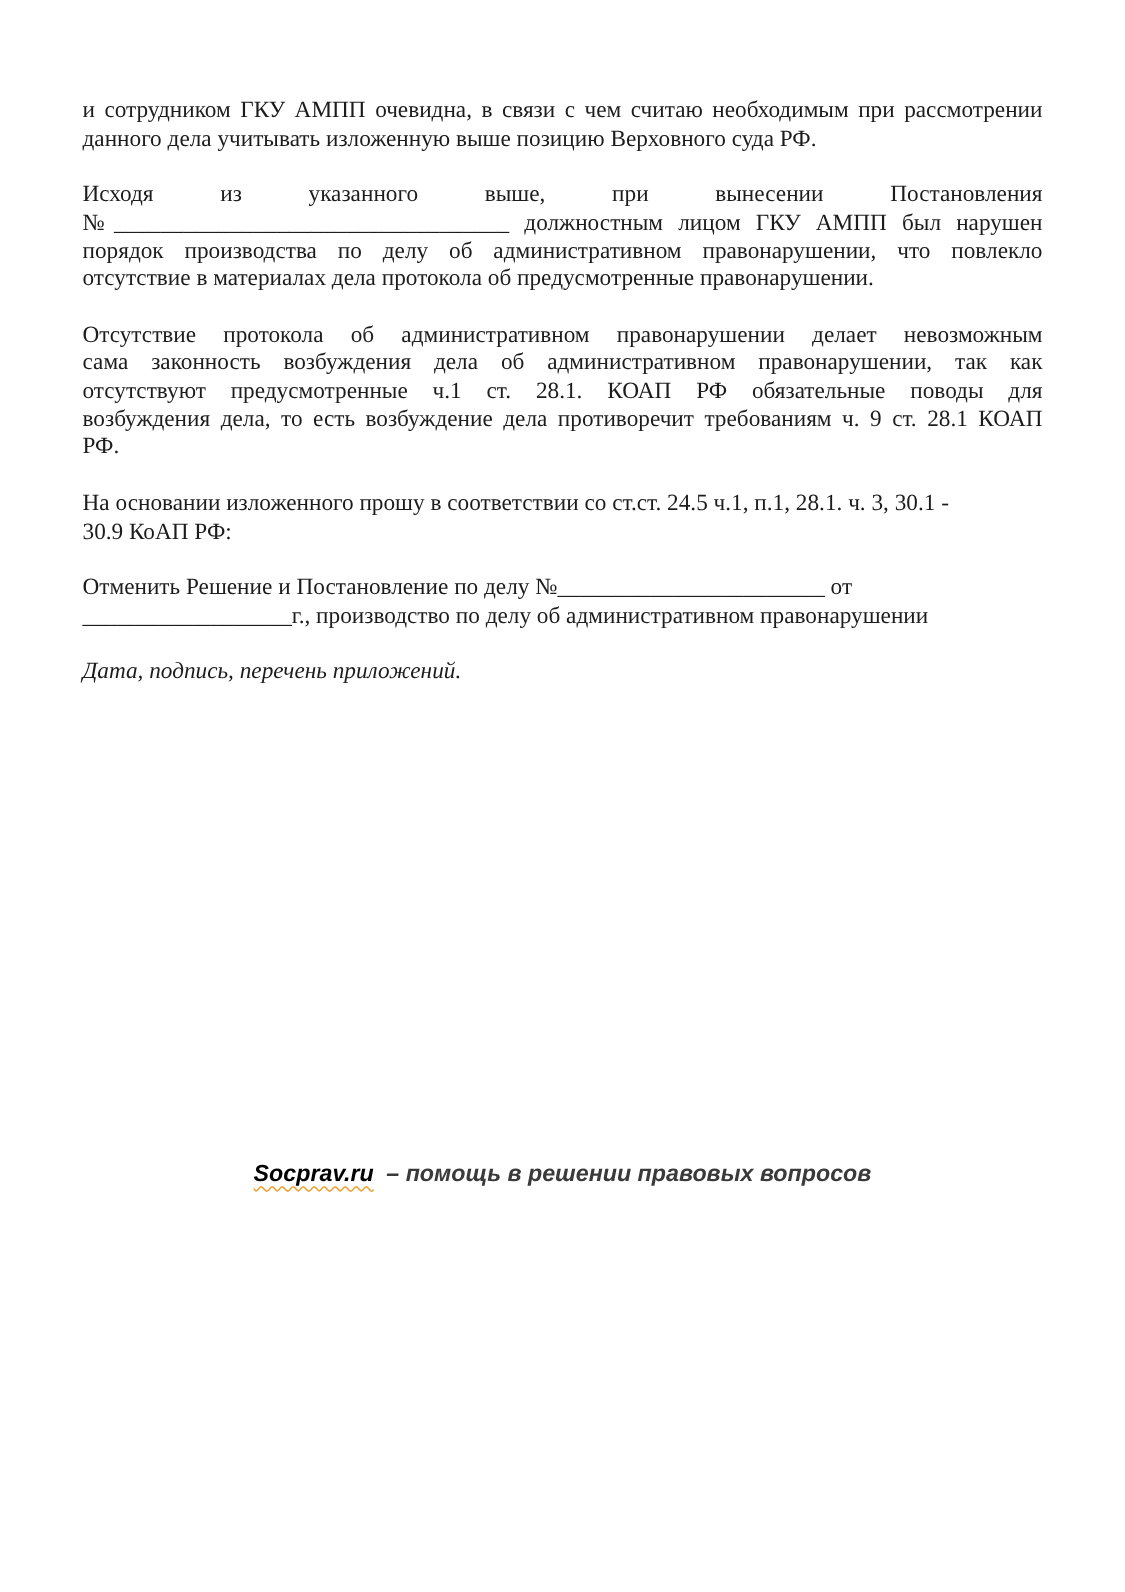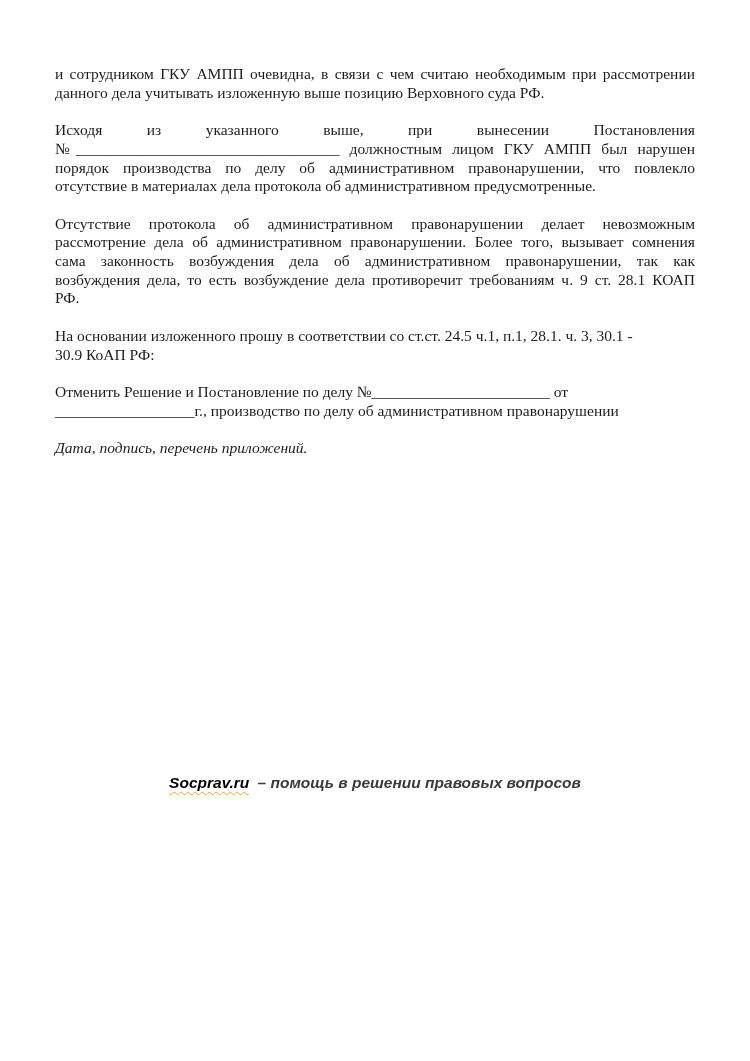--- a/index.html
+++ b/index.html
@@ -76,27 +76,27 @@
 
     <p class="para">
       <span class="line j">и сотрудником ГКУ АМПП очевидна, в связи с чем считаю необходимым при рассмотрении</span>
       <span class="line">данного дела учитывать изложенную выше позицию Верховного суда РФ.</span>
     </p>
 
     <p class="para">
       <span class="line j">Исходя из указанного выше, при вынесении Постановления</span>
       <span class="line j">№__________________________________ должностным лицом ГКУ АМПП был нарушен</span>
       <span class="line j">порядок производства по делу об административном правонарушении, что повлекло</span>
-      <span class="line">отсутствие в материалах дела протокола об административном предусмотренные.</span>
+      <span class="line">отсутствие в материалах дела протокола об предусмотренные правонарушении.</span>
     </p>
 
     <p class="para">
       <span class="line j">Отсутствие протокола об административном правонарушении делает невозможным</span>
-      <span class="line j">рассмотрение дела об административном правонарушении. Более того, вызывает сомнения</span>
       <span class="line j">сама законность возбуждения дела об административном правонарушении, так как</span>
+      <span class="line j">отсутствуют предусмотренные ч.1 ст. 28.1. КОАП РФ обязательные поводы для</span>
       <span class="line j">возбуждения дела, то есть возбуждение дела противоречит требованиям ч. 9 ст. 28.1 КОАП</span>
       <span class="line">РФ.</span>
     </p>
 
     <p class="para left">
       <span class="line">На основании изложенного прошу в соответствии со ст.ст. 24.5 ч.1, п.1,  28.1. ч. 3, 30.1 -</span>
       <span class="line">30.9 КоАП РФ:</span>
     </p>
 
     <p class="para left">

